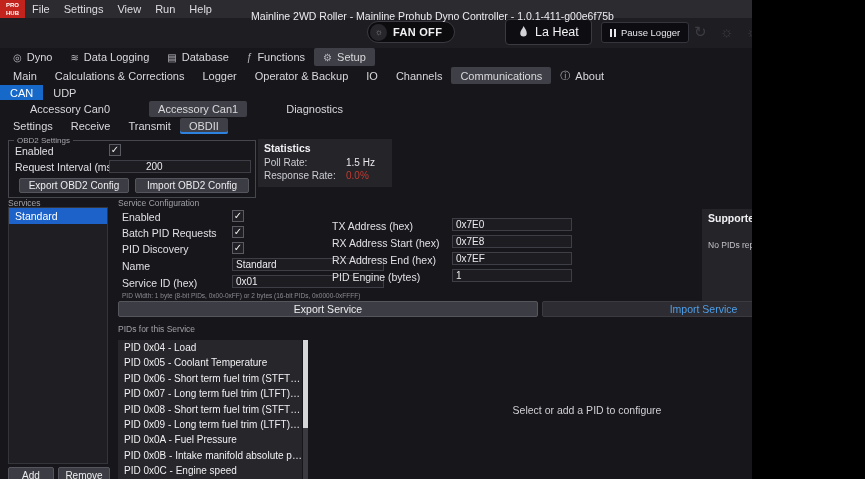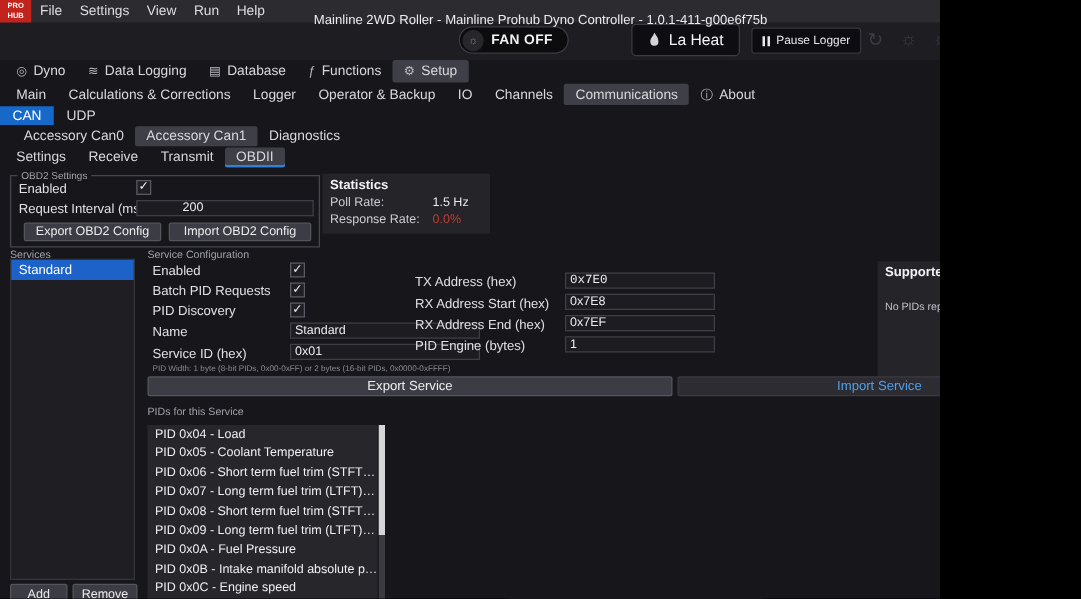--- a/index.html
+++ b/index.html
@@ -209,21 +209,21 @@
 
   <div class="tabrow" style="left:0px; top:85px; height:15px;">
     <div class="tab blue" style="padding:1px 10px;">
         <span>CAN</span>
       </div>
     <div class="tab" style="padding:1px 10px;">
         <span>UDP</span>
       </div>
   </div>
 
-  <div class="tabrow" style="left:10px; top:101px; height:16px;">
+  <div class="tabrow" style="left:21px; top:101px; height:16px;gap:30px;">
     <div class="tab">
         <span>Accessory Can0</span>
       </div>
     <div class="tab sel">
         <span>Accessory Can1</span>
       </div>
     <div class="tab">
         <span>Diagnostics</span>
       </div>
   </div>
@@ -288,21 +288,21 @@
   <span class="checkbox" style="left:232px; top:242px;">
     <span class="chk">✓</span>
   </span>
   <span class="lbl" style="left:122px; top:260px;">Name</span>
   <input class="tinput" style="left: 232px; top: 258px; width: 152px;" value="Standard">
   <span class="lbl" style="left:122px; top:277px;">Service ID (hex)</span>
   <input class="tinput" style="left: 232px; top: 275px; width: 152px;" value="0x01">
   <span class="note" style="left:122px; top:292px;">PID Width: 1 byte (8-bit PIDs, 0x00-0xFF) or 2 bytes (16-bit PIDs, 0x0000-0xFFFF)</span>
 
   <span class="lbl" style="left:332px; top:220px;">TX Address (hex)</span>
-  <input class="tinput" style="left: 452px; top: 218px; width: 120px; font-family: Liberation Mono, monospace;" value="0x7E0">
+  <input class="tinput" style="left: 452px; top: 218px; width: 120px;" value="0x7E0">
   <span class="lbl" style="left:332px; top:237px;">RX Address Start (hex)</span>
   <input class="tinput" style="left: 452px; top: 235px; width: 120px;" value="0x7E8">
   <span class="lbl" style="left:332px; top:254px;">RX Address End (hex)</span>
   <input class="tinput" style="left: 452px; top: 252px; width: 120px;" value="0x7EF">
   <span class="lbl" style="left:332px; top:271px;">PID Engine (bytes)</span>
   <input class="tinput" style="left: 452px; top: 269px; width: 120px;" value="1">
 
 
   <div class="panel" style="left:702px; top:209px; width:163px; height:95px;">
     <div class="panel-title">Supported PIDs</div>
@@ -323,14 +323,17 @@
     <div class="pid-item">PID 0x07 - Long term fuel trim (LTFT)—Bank 1</div>
     <div class="pid-item">PID 0x08 - Short term fuel trim (STFT)—Bank 2</div>
     <div class="pid-item">PID 0x09 - Long term fuel trim (LTFT)—Bank 2</div>
     <div class="pid-item">PID 0x0A - Fuel Pressure</div>
     <div class="pid-item">PID 0x0B - Intake manifold absolute pressure</div>
     <div class="pid-item">PID 0x0C - Engine speed</div>
   </div>
   <div class="scroll-track" style="left:303px; top:340px; height:139px;">
     <div class="scroll-thumb" style="top:0px; height:88px;"></div>
   </div>
+  <div class="placeholder-area" style="left:309px; top:340px; width:556px; height:139px;">
+    <span class="placeholder-text">Select or add a PID to configure</span>
+  </div>
 
 </div>
 
 </body></html>

